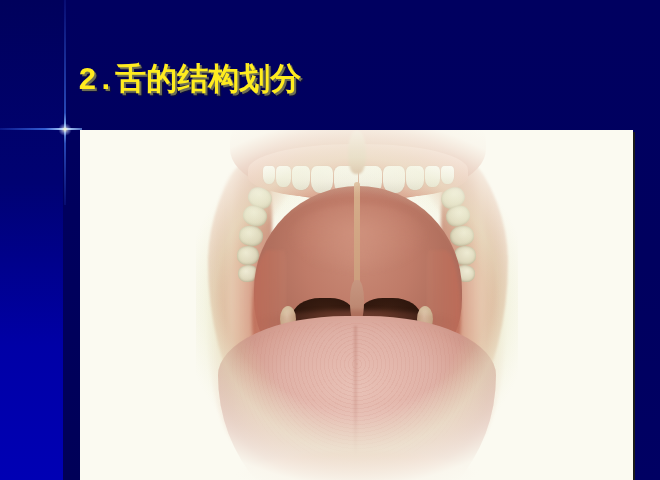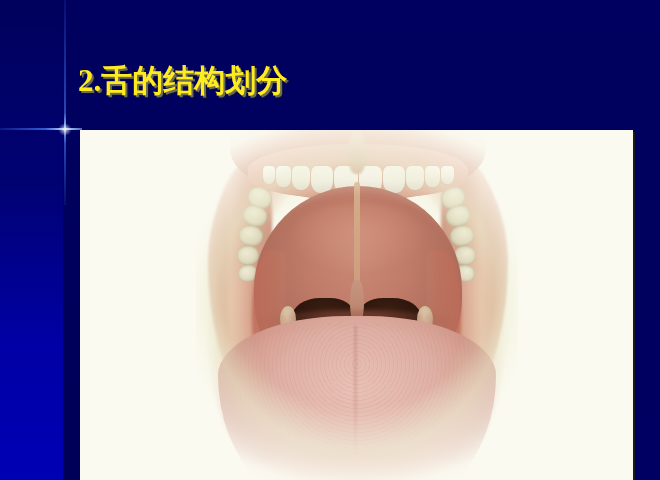--- a/index.html
+++ b/index.html
@@ -5,21 +5,21 @@
   html, body {
     margin: 0;
     padding: 0;
     background: #000;
   }
   #slide {
     position: relative;
     width: 660px;
     height: 480px;
     overflow: hidden;
-    font-family: Liberation Serif, serif;
+    font-family: Liberation Mono, monospace;
     background: #00005e;
   }
 
   
   .bg-main {
     position: absolute;
     left: 0; top: 0;
     width: 660px; height: 480px;
     background: linear-gradient(180deg, #000060 0%, #00005f 55%, #000063 100%);
   }

